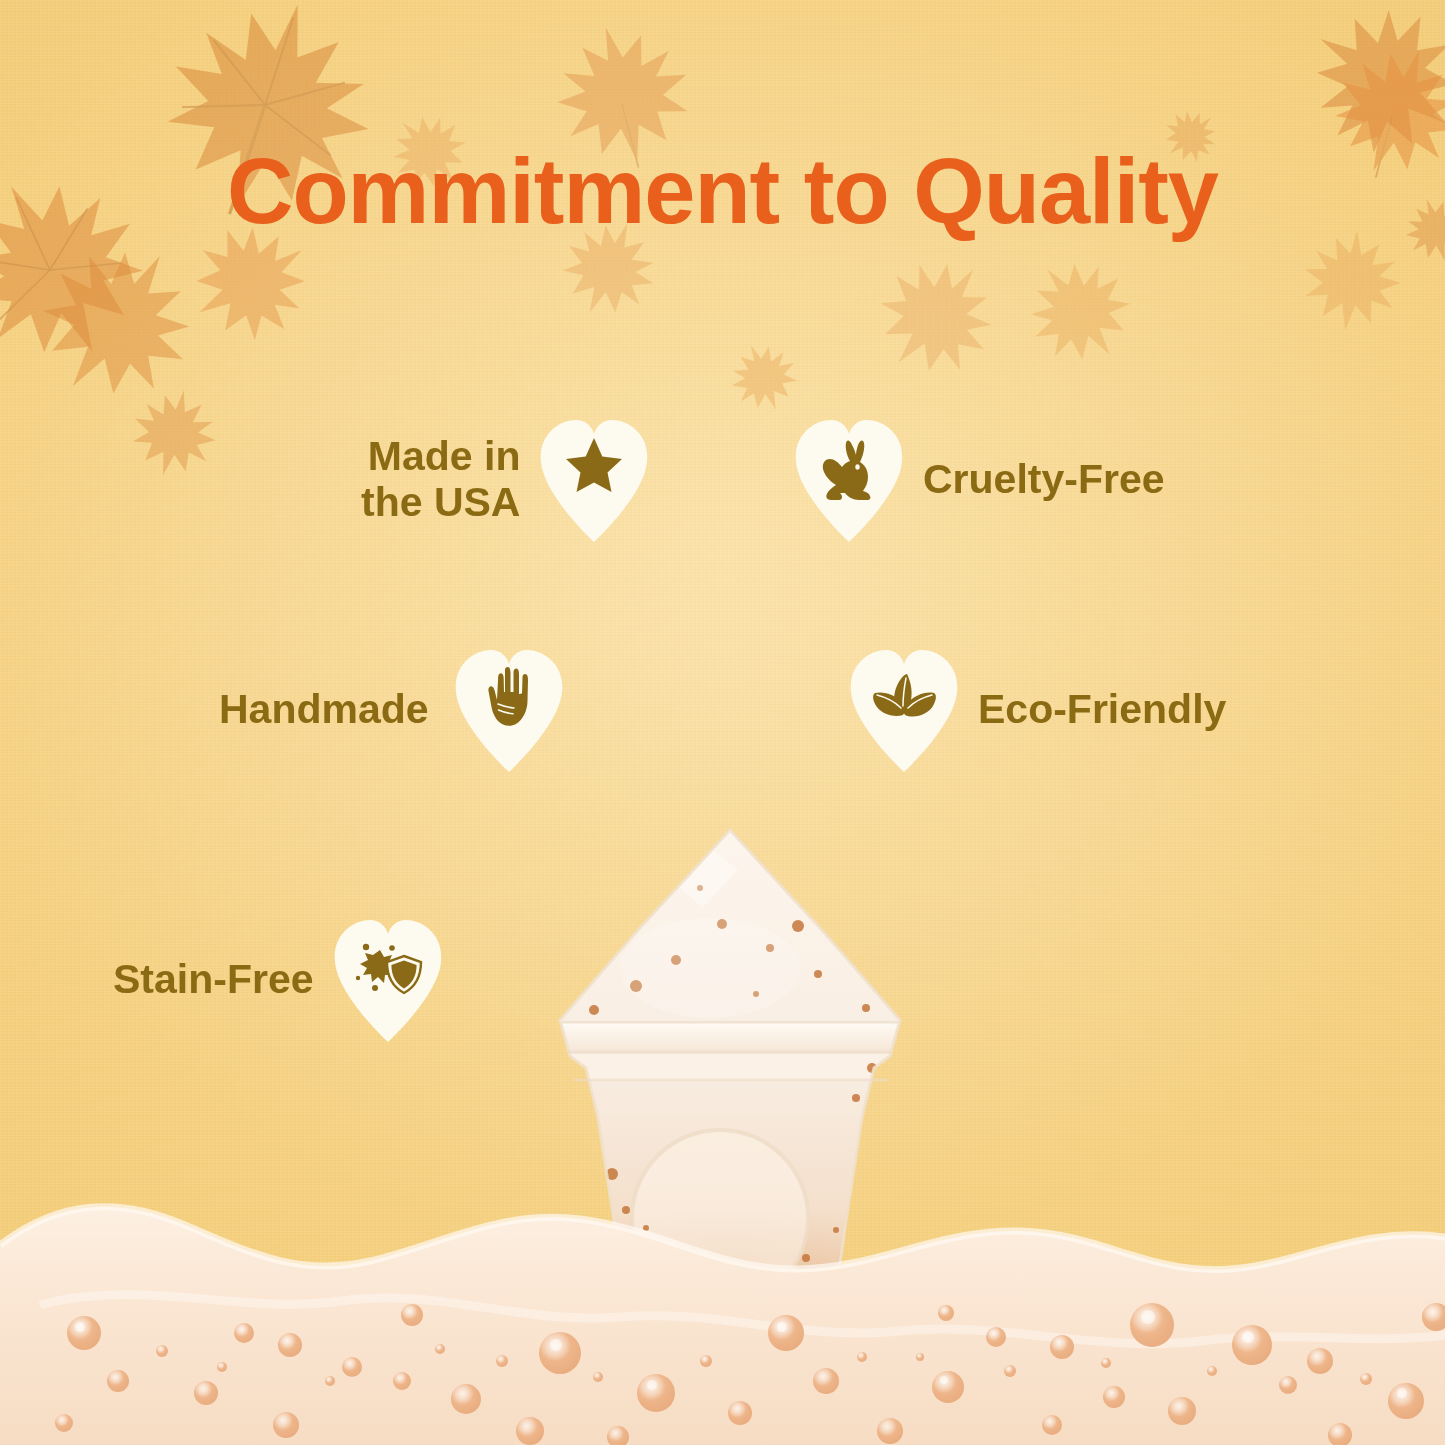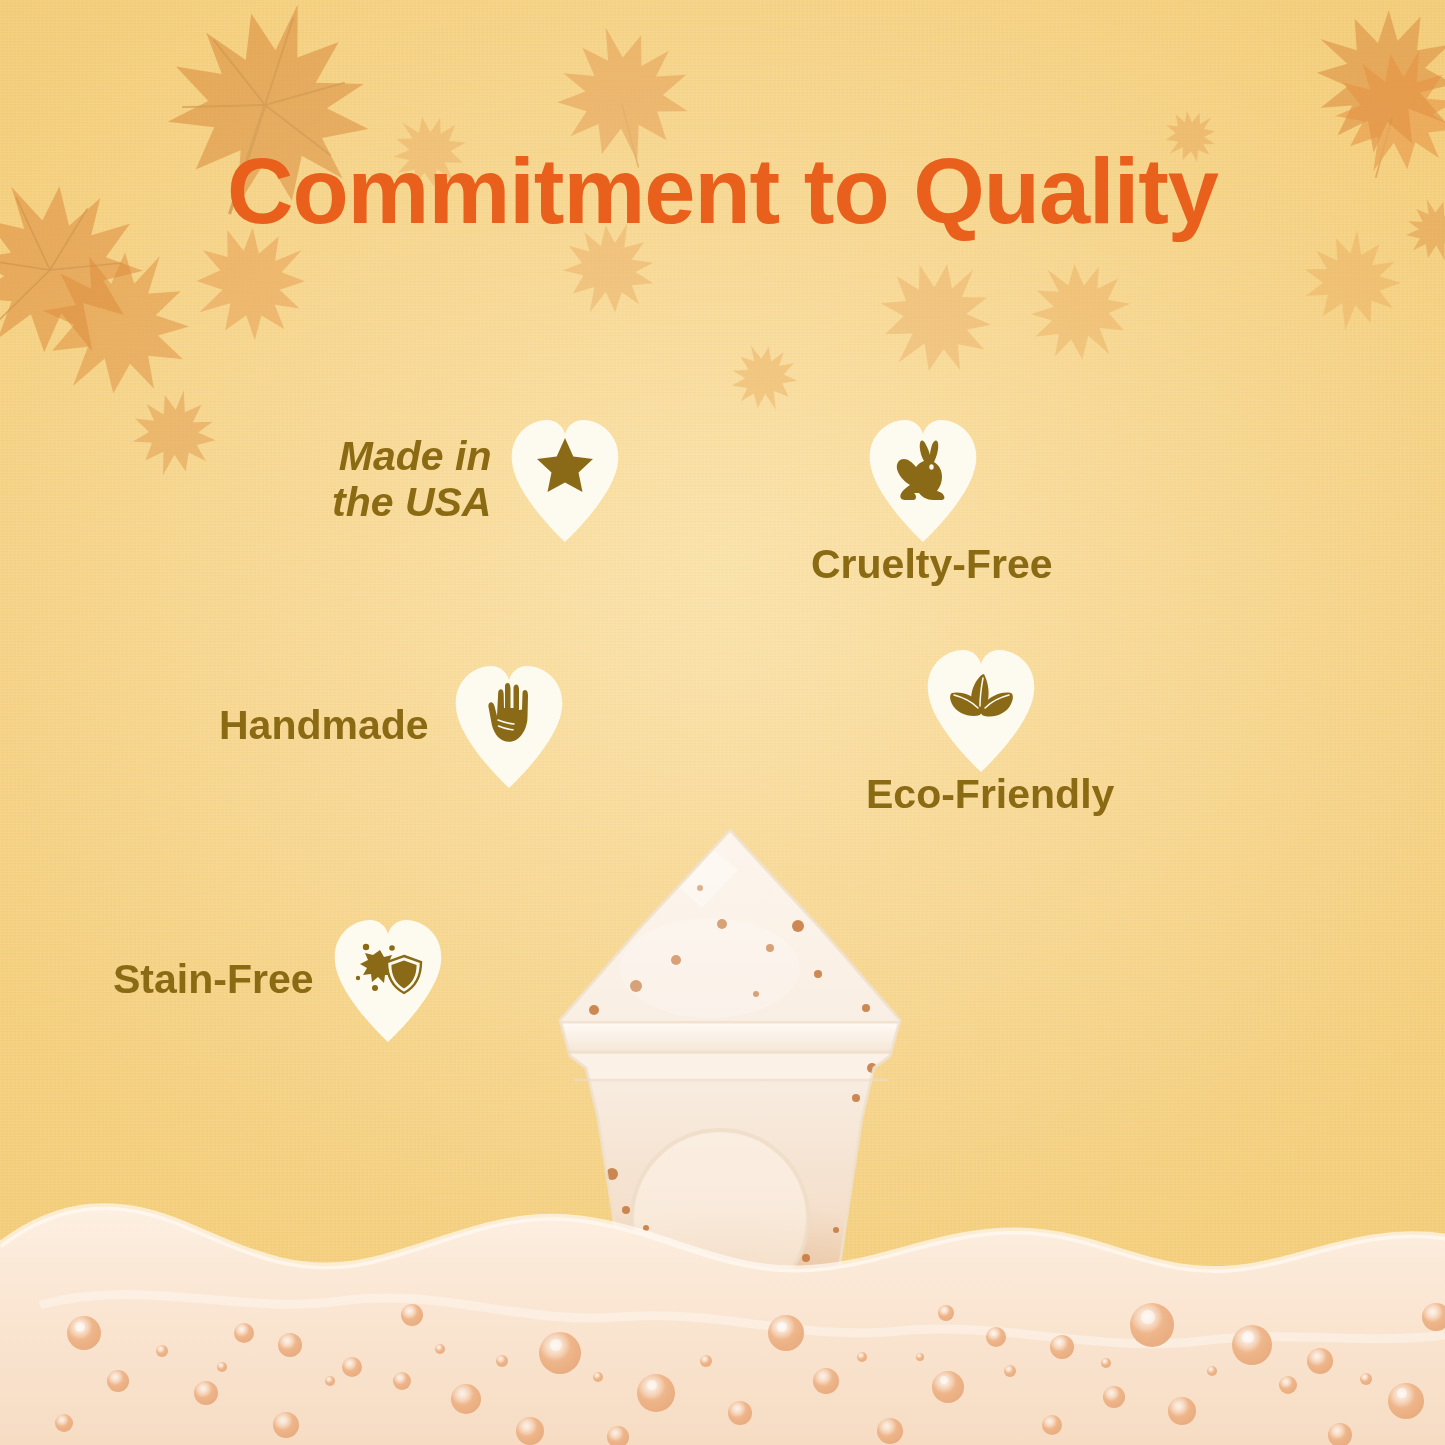--- a/index.html
+++ b/index.html
@@ -58,21 +58,21 @@
     z-index:7;
   }
   .badge-label {
     color:#8B6A14;
     font-size:41px;
     font-weight:600;
     line-height:1.12;
     white-space:pre-line;
   }
   .badge.left  { flex-direction:row; }
-  .badge.right { flex-direction:column; }
+  .badge.right { flex-direction:row; }
   .badge.left .badge-label  { text-align:right; margin-right:18px; }
   .badge.right .badge-label { text-align:left;  margin-left:18px; }
 
   .heart {
     position:relative;
     width:112px; height:124px;
     flex:0 0 auto;
   }
   .heart svg { display:block; width:100%; height:100%; }
 
@@ -197,21 +197,21 @@
   <div class="leaf" style="left:1160px;top:105px;width:60px;height:60px;transform:rotate(50deg);opacity:.4;">
     <svg viewBox="0 0 100 100">
         <path d="M50 4 L57 26 L72 14 L68 34 L88 28 L76 43 L96 46 L78 56 L92 70 L72 66 L74 86 L58 72 L52 96 L46 72 L30 86 L32 66 L12 70 L26 56 L8 46 L28 43 L16 28 L36 34 L32 14 L47 26 Z" fill="#e39a4c"></path>
       </svg>
   </div>
 
   <div class="vignette"></div>
 
   <h1 id="title">Commitment to Quality</h1>
 
-  <div class="badge left" style="left:332px;top:418px;font-style:italic;">
+  <div class="badge left" style="left:361px;top:418px;">
     <div class="badge-label">Made in
 the USA</div>
     <div class="heart">
       <svg viewBox="0 0 112 124">
         <path d="M56 124 C56 124 6 78 3 44 C0 16 22 2 38 2 C48 2 54 9 56 16 C58 9 64 2 74 2 C90 2 112 16 109 44 C106 78 56 124 56 124 Z" fill="#FDFBF0"></path>
         <g transform="translate(56,48)">
           <path d="M0 -28 L8.3 -9.5 L28 -7 L13.5 6.5 L17.5 26 L0 16.5 L-17.5 26 L-13.5 6.5 L-28 -7 L-8.3 -9.5 Z" fill="#8A6A16"></path>
         </g>
       </svg>
     </div>
@@ -223,21 +223,21 @@
         <path d="M56 124 C56 124 6 78 3 44 C0 16 22 2 38 2 C48 2 54 9 56 16 C58 9 64 2 74 2 C90 2 112 16 109 44 C106 78 56 124 56 124 Z" fill="#FDFBF0"></path>
         <g fill="#8A6A16" transform="translate(30,22)">
           <path d="M29 5 C27 0 24 -1 23 3 C22 8 24 16 27 21 C24 22 21 24 19 27 C15 22 11 19 7 19 C1 19 -2 25 1 32 C3 37 8 42 13 45 C10 47 7 49 5 52 C2 56 3 60 8 60 L16 60 C18 60 19 59 19 57 C19 55 18 54 17 53 L22 53 C25 57 30 60 36 60 L44 60 C47 60 48 58 47 56 C46 53 43 52 40 51 C43 47 45 42 45 37 C45 30 42 25 37 22 C40 16 42 8 41 3 C40 -1 37 0 35 5 C34 8 33 12 33 15 C32 12 31 8 29 5 Z"></path>
           <ellipse cx="34.5" cy="27" rx="2.2" ry="2.8" fill="#FDFBF0"></ellipse>
         </g>
       </svg>
     </div>
     <div class="badge-label">Cruelty-Free</div>
   </div>
 
-  <div class="badge left" style="left:219px;top:664px;gap:6px;">
+  <div class="badge left" style="left:219px;top:648px;gap:6px;">
     <div class="badge-label">Handmade</div>
     <div class="heart">
       <svg viewBox="0 0 112 124">
         <path d="M56 124 C56 124 6 78 3 44 C0 16 22 2 38 2 C48 2 54 9 56 16 C58 9 64 2 74 2 C90 2 112 16 109 44 C106 78 56 124 56 124 Z" fill="#FDFBF0"></path>
         <g fill="#8A6A16" transform="translate(56,50)">
           <path d="M-4 -28 C-4 -31 -1 -32 0.5 -30 C1.2 -29 1.5 -27 1.5 -25 L1.5 -6 L4.5 -6 L4.5 -26 C4.5 -29 7.5 -30.5 9 -28.5 C9.8 -27.5 10 -25.5 10 -23.5 L10 -4 L13 -4.5 L13.5 -21 C13.5 -24 16.5 -25 18 -23 C18.8 -22 19 -20 19 -18 L18.5 3 C18.5 12 14 22 7 26 C3 28.3 -2 28.3 -6 26.5 C-12 23.8 -16 17 -17.5 9 L-20.5 -7 C-21.2 -10.5 -18.5 -12.8 -16.3 -11 C-15.2 -10.1 -14.6 -8.6 -14.2 -6.8 L-12 2 L-10.8 -21.5 C-10.8 -24.5 -7.8 -25.8 -6.3 -23.8 C-5.6 -22.8 -5.3 -21 -5.3 -19 L-5 -6 L-4 -6 Z"></path>
           <g stroke="#FDFBF0" stroke-width="1.6" fill="none" stroke-linecap="round">
             <path d="M-11 6 C-6 8 -0.5 9.5 5 10"></path>
             <path d="M-10.5 12 C-6 14 -1 15.3 4 15.8"></path>
           </g>

